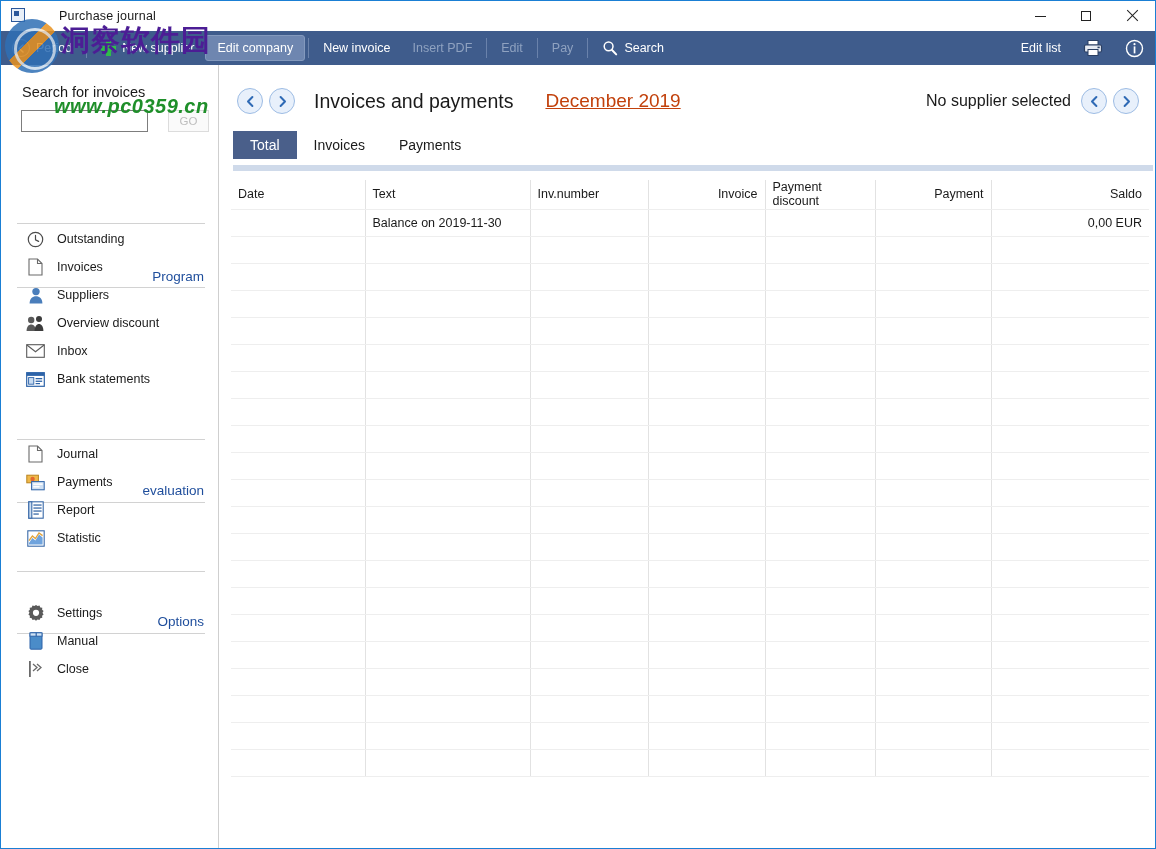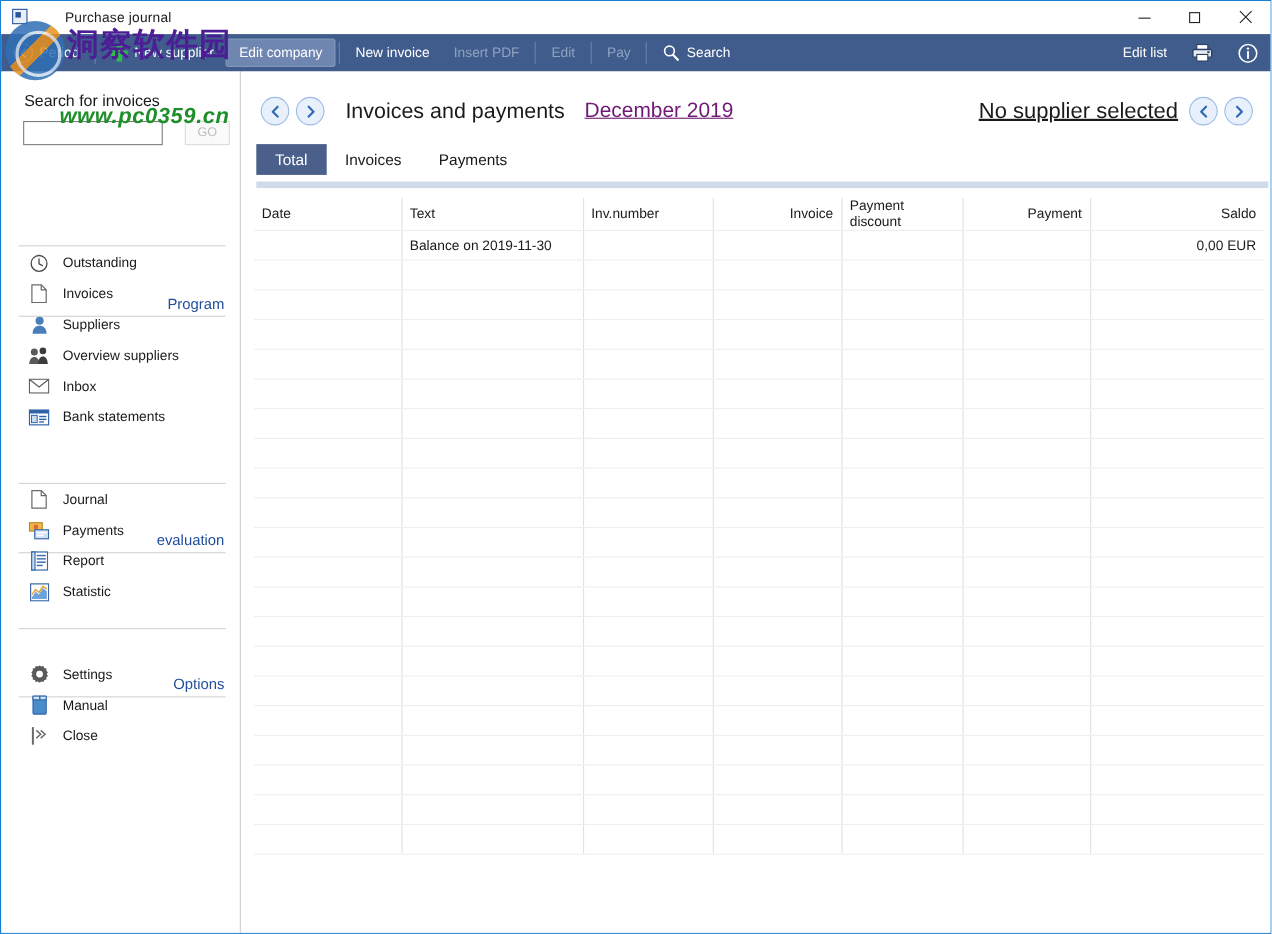--- a/index.html
+++ b/index.html
@@ -158,27 +158,26 @@
     width: 26px; height: 26px; border-radius: 50%;
     background: #e8f0fb; border: 1px solid #9dbce4;
     display: inline-flex; align-items: center; justify-content: center;
     flex: 0 0 26px;
   }
   #hdr-title {
     font-size: 19.5px; color: #1a1a1a; margin-left: 19px;
     white-space: nowrap;
   }
   #hdr-period {
-    font-size: 19px; color: #701a75; margin-left: 18px;
+    font-size: 19px; color: #c2410c; margin-left: 32px;
     text-decoration: underline; white-space: nowrap;
   }
   #hdr-supplier {
-    margin-left: auto; font-size: 20px; color: #1a1a1a;
+    margin-left: auto; font-size: 16px; color: #1a1a1a;
     white-space: nowrap;
-    text-decoration: underline;
   }
   #tabs {
     position: absolute; left: 13px; top: 66px;
     display: flex; align-items: flex-end; gap: 0;
   }
   .tab {
     height: 28px; padding: 0 17px; font-size: 14px;
     display: flex; align-items: center;
     color: #1a1a1a;
   }
@@ -399,21 +398,21 @@
 
     <div class="nav-item" style="top:247px">
       <span class="ic">
         <svg width="19" height="17" viewBox="0 0 19 17">
           <circle cx="5.2" cy="5.0" r="3.2" fill="#5a5a5a"></circle>
           <path d="M0.6 16 C0.6 11.6 2.8 9.6 5.2 9.6 C7.6 9.6 9.8 11.6 9.8 16 Z" fill="#5a5a5a"></path>
           <circle cx="13" cy="4.0" r="3.0" fill="#3c3c3c"></circle>
           <path d="M8.6 16 C8.6 11.4 10.7 9.0 13 9.0 C15.3 9.0 17.4 11.4 17.4 16 Z" fill="#3c3c3c"></path>
         </svg>
       </span>
-      <span>Overview suppliers</span>
+      <span>Overview discount</span>
     </div>
 
     <div class="nav-item" style="top:275px">
       <span class="ic">
         <svg width="19" height="14" viewBox="0 0 19 14">
             <rect x="0.7" y="0.7" width="17.6" height="12.6" fill="#ffffff" stroke="#5b5b5b" stroke-width="1.1"></rect>
             <path d="M0.9 1 L9.5 7.8 L18.1 1" fill="none" stroke="#5b5b5b" stroke-width="1.1"></path>
           </svg>
       </span>
       <span>Inbox</span>

